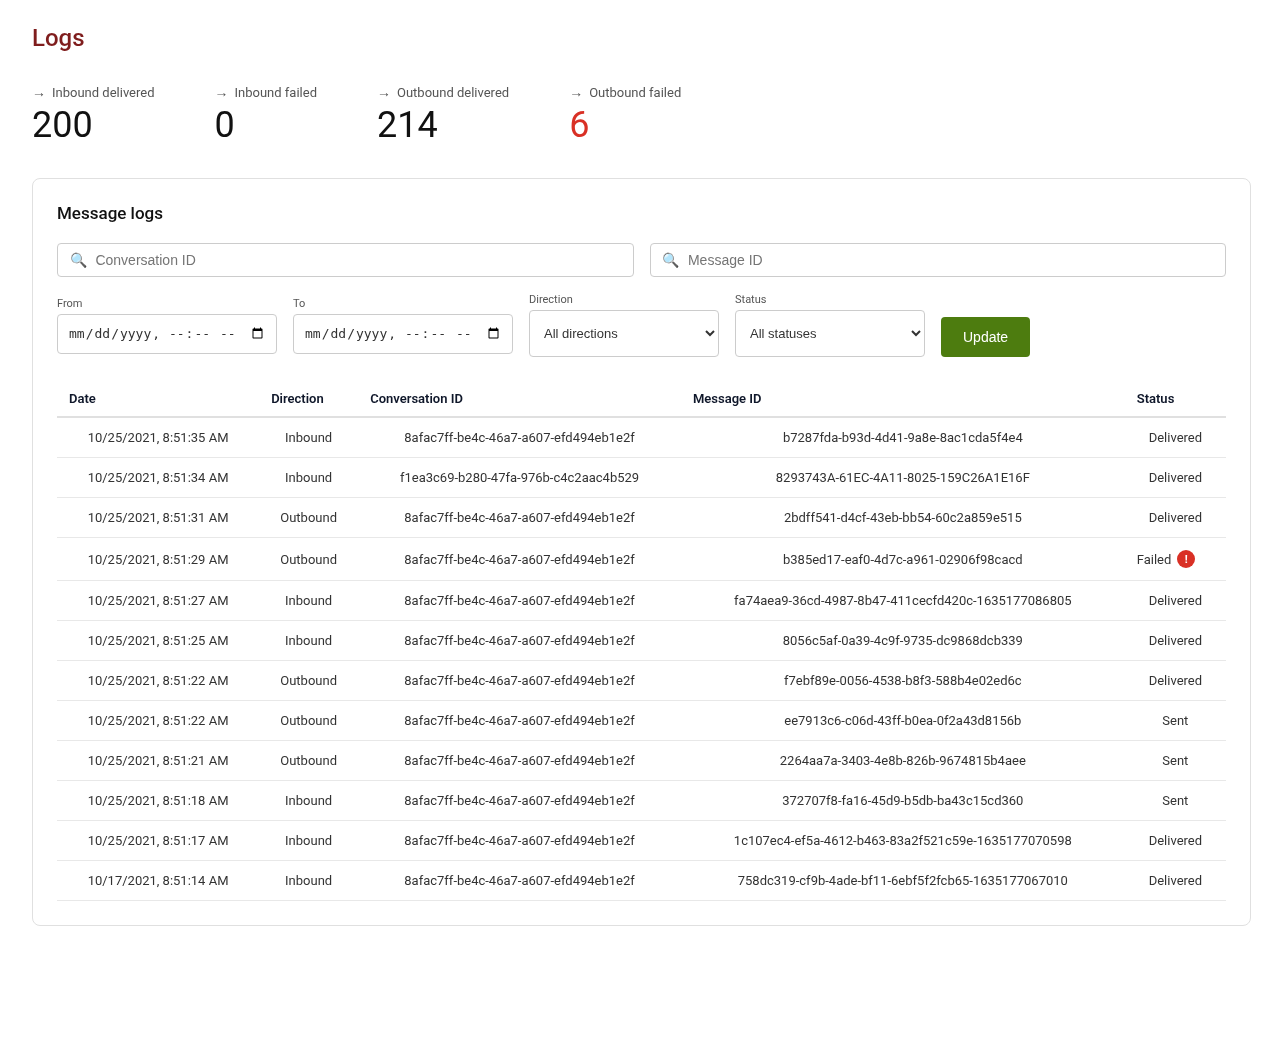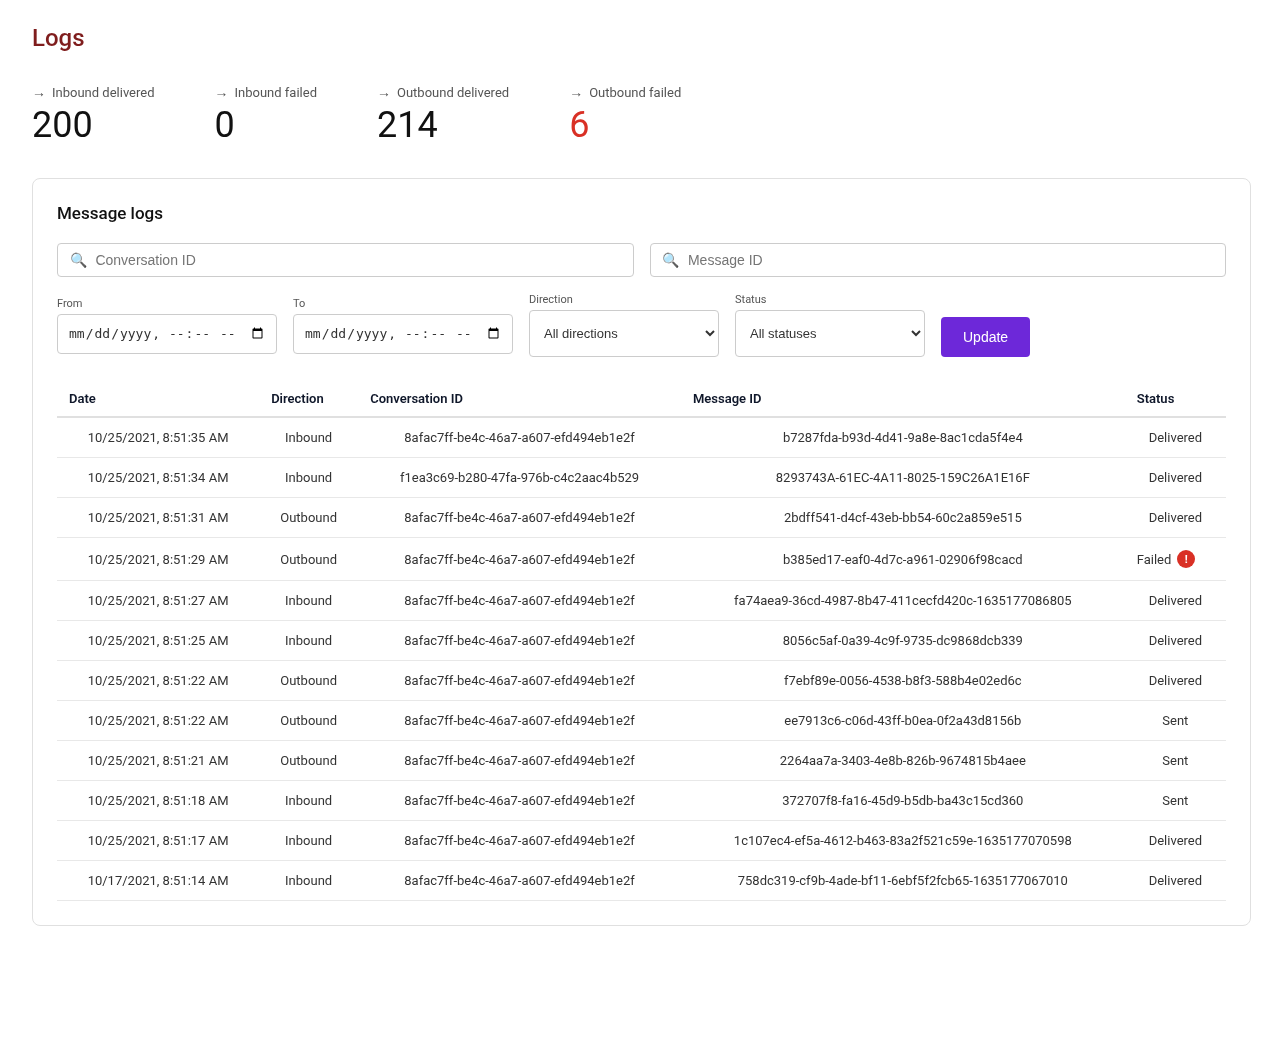--- a/index.html
+++ b/index.html
@@ -117,21 +117,21 @@
       border-radius: 4px;
       padding: 8px 10px;
       font-size: 13px;
       color: #333;
       background: #fff;
       height: 47px;
       width: 190px;
       appearance: auto;
     }
     .update-btn {
-      background: #6d28d9;
+      background: #4d7c0f;
       color: #fff;
       border: none;
       border-radius: 4px;
       padding: 10px 22px;
       font-size: 14px;
       cursor: pointer;
       font-weight: 500;
       height: 40px;
       align-self: flex-end;
     }

